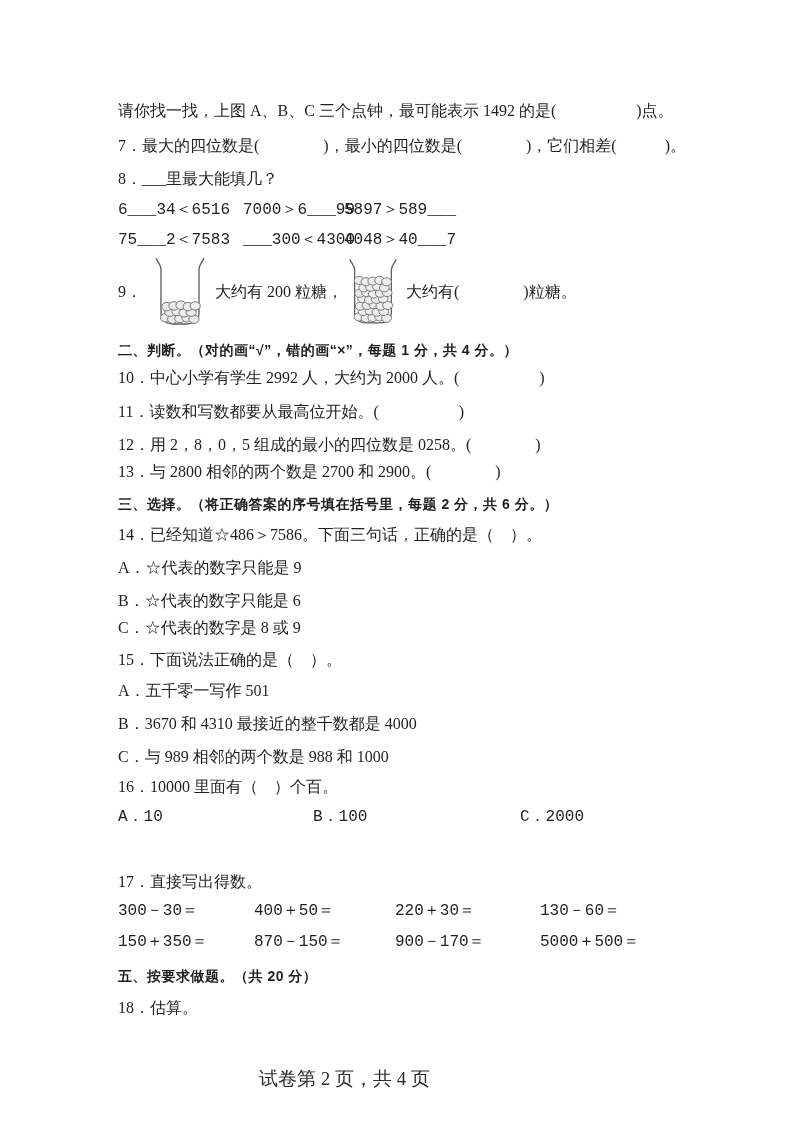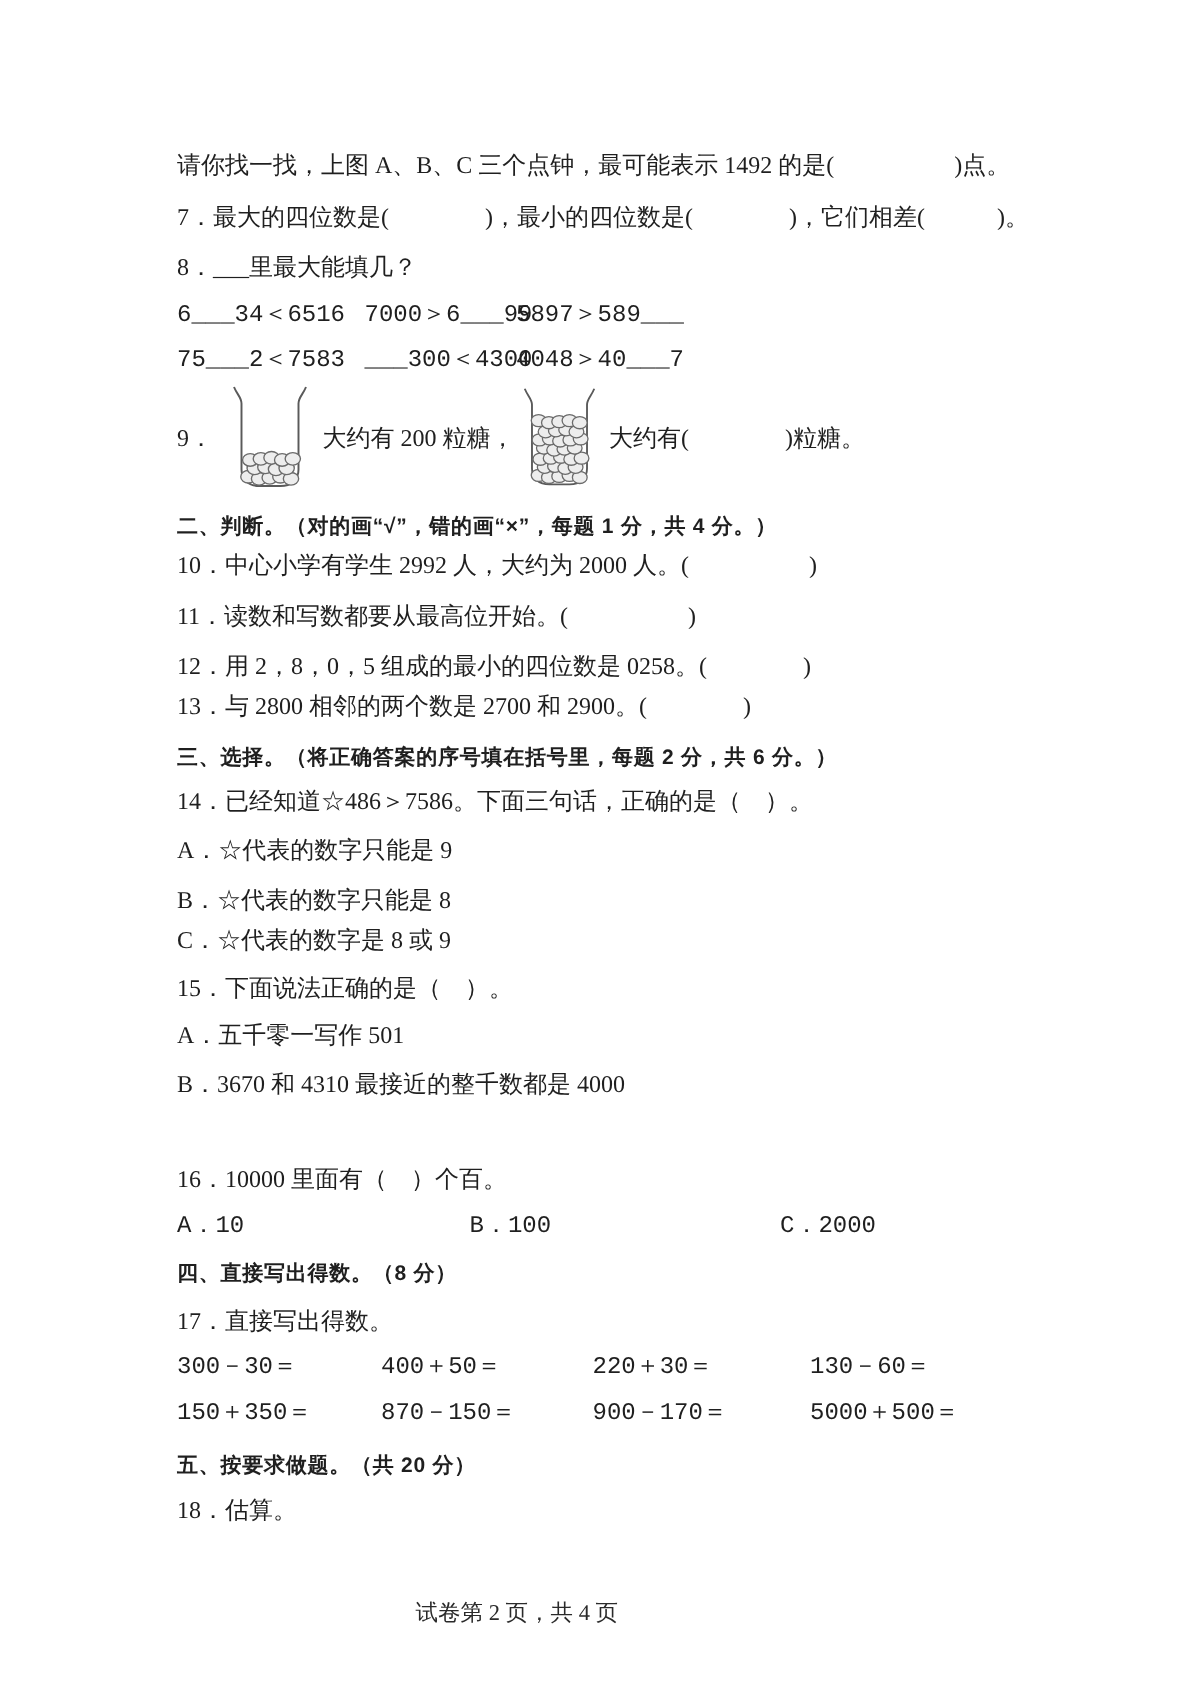--- a/index.html
+++ b/index.html
@@ -28,21 +28,21 @@
   .beakerRow{
     position:absolute;left:118px;top:252px;height:80px;
     display:flex;align-items:center;
     font-size:16px;white-space:pre;
   }
   .beakerRow svg{display:block;}
   .b1{margin-left:9px;margin-right:6px;}
   .b2{margin-left:2px;margin-right:5px;}
   .footer{
     position:absolute;left:0;right:0;top:1066px;
-    text-align:center;font-size:15px;color:#2a2a2a;
+    text-align:center;font-size:19px;color:#2a2a2a;
     white-space:pre;
   }
 </style>
 </head>
 <body>
 
 <div class="page">
 
   <div class="line" style="top:100px">请你找一找，上图 A、B、C 三个点钟，最可能表示 1492 的是(　　　　　)点。</div>
 
@@ -125,33 +125,33 @@
 
   <div class="line heading" style="top:338px">二、判断。（对的画“√”，错的画“×”，每题 1 分，共 4 分。）</div>
   <div class="line" style="top:367px">10．中心小学有学生 2992 人，大约为 2000 人。(　　　　　)</div>
   <div class="line" style="top:401px">11．读数和写数都要从最高位开始。(　　　　　)</div>
   <div class="line" style="top:434px">12．用 2，8，0，5 组成的最小的四位数是 0258。(　　　　)</div>
   <div class="line" style="top:461px">13．与 2800 相邻的两个数是 2700 和 2900。(　　　　)</div>
 
   <div class="line heading" style="top:492px">三、选择。（将正确答案的序号填在括号里，每题 2 分，共 6 分。）</div>
   <div class="line" style="top:524px">14．已经知道☆486＞7586。下面三句话，正确的是（　）。</div>
   <div class="line" style="top:557px">A．☆代表的数字只能是 9</div>
-  <div class="line" style="top:590px">B．☆代表的数字只能是 8</div>
+  <div class="line" style="top:590px">B．☆代表的数字只能是 6</div>
   <div class="line" style="top:617px">C．☆代表的数字是 8 或 9</div>
   <div class="line" style="top:649px">15．下面说法正确的是（　）。</div>
   <div class="line" style="top:680px">A．五千零一写作 501</div>
   <div class="line" style="top:713px">B．3670 和 4310 最接近的整千数都是 4000</div>
+  <div class="line" style="top:746px">C．与 989 相邻的两个数是 988 和 1000</div>
   <div class="line" style="top:776px">16．10000 里面有（　）个百。</div>
   <div class="line gridOpt" style="top:806px">
     <span>A．10</span>
     <span>B．100</span>
     <span>C．2000</span>
   </div>
 
-  <div class="line heading" style="top:836px">四、直接写出得数。（8 分）</div>
   <div class="line" style="top:871px">17．直接写出得数。</div>
   <div class="line grid4" style="top:900px">
     <span>300－30＝</span>
     <span>400＋50＝</span>
     <span>220＋30＝</span>
     <span>130－60＝</span>
   </div>
   <div class="line grid4" style="top:931px">
     <span>150＋350＝</span>
     <span>870－150＝</span>

